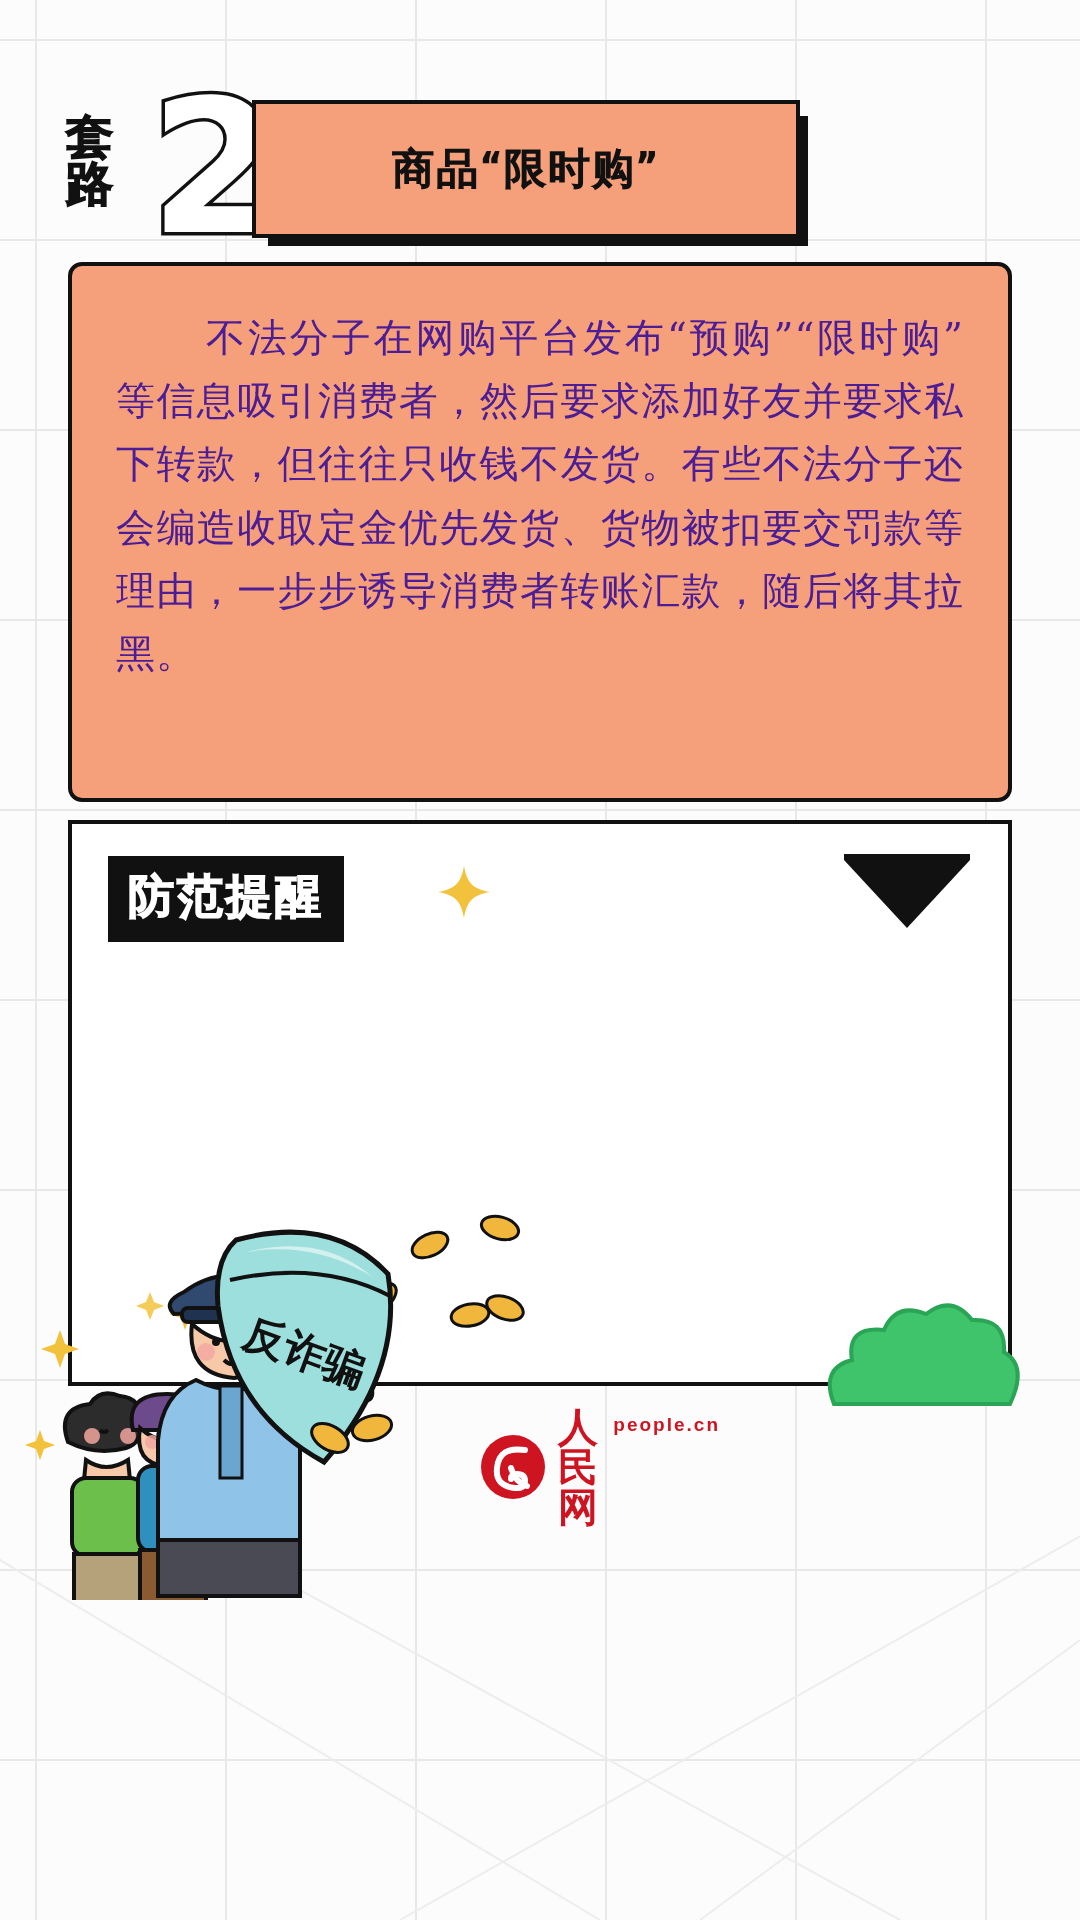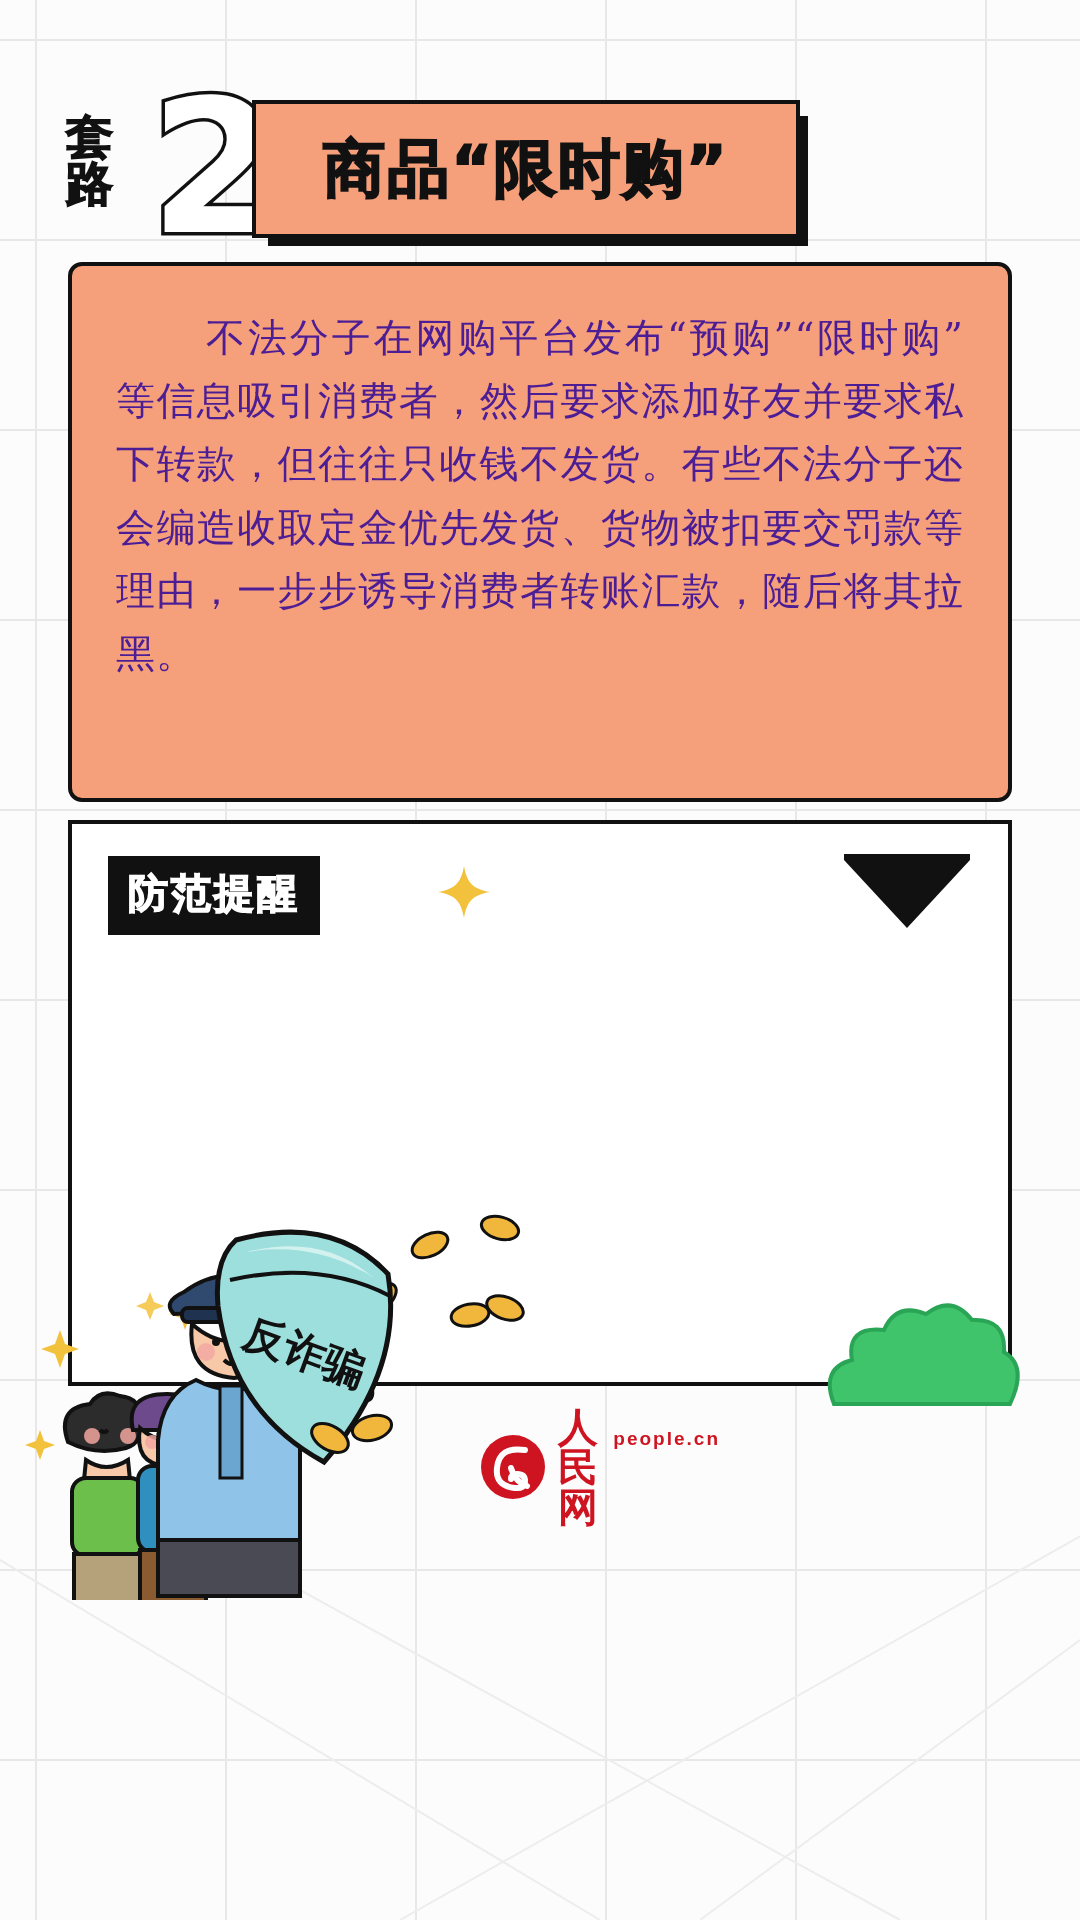--- a/index.html
+++ b/index.html
@@ -72,22 +72,22 @@
     left: 252px; top: 22px;
     width: 540px; height: 130px;
     background: #f5a07a;
     border: 4px solid #111;
     display: flex;
     align-items: center;
     justify-content: center;
   }
   .title-text {
     font-family: "DejaVu Sans", sans-serif;
-    font-weight: bold;
-    font-size: 62px;
+    font-weight: normal;
+    font-size: 42px;
     color: #111;
     letter-spacing: 2px;
     -webkit-text-stroke: 2px #111;
     white-space: nowrap;
   }
 
   
   .panel-orange {
     position: absolute;
     left: 68px; top: 262px;
@@ -121,21 +121,21 @@
   }
   .tip-tag {
     position: absolute;
     left: 36px; top: 32px;
     background: #111;
     padding: 10px 20px 14px 20px;
   }
   .tip-tag span {
     font-family: "DejaVu Sans", sans-serif;
     font-weight: bold;
-    font-size: 40px;
+    font-size: 46px;
     color: #fff;
     letter-spacing: 3px;
     -webkit-text-stroke: 1.5px #fff;
   }
   .spark {
     position: absolute;
     left: 366px; top: 42px;
     width: 52px; height: 52px;
   }
   .envelope {
@@ -185,21 +185,21 @@
     font-size: 40px;
     color: #cf1421;
     letter-spacing: 1px;
   }
   .logo-en {
     font-family: "Liberation Sans", sans-serif;
     font-weight: bold;
     font-size: 19px;
     color: #cf1421;
     letter-spacing: 2px;
-    margin-top: 22px;
+    margin-top: 8px;
   }
 </style>
 </head>
 <body>
 
 <div class="bg">
   <svg width="1080" height="1920" viewBox="0 0 1080 1920" xmlns="http://www.w3.org/2000/svg">
     <rect x="0" y="0" width="1080" height="1920" fill="#fcfcfc"></rect>
     <g stroke="#e8e8e8" stroke-width="2" fill="none">
       <line x1="0" y1="40" x2="1080" y2="40"></line>

